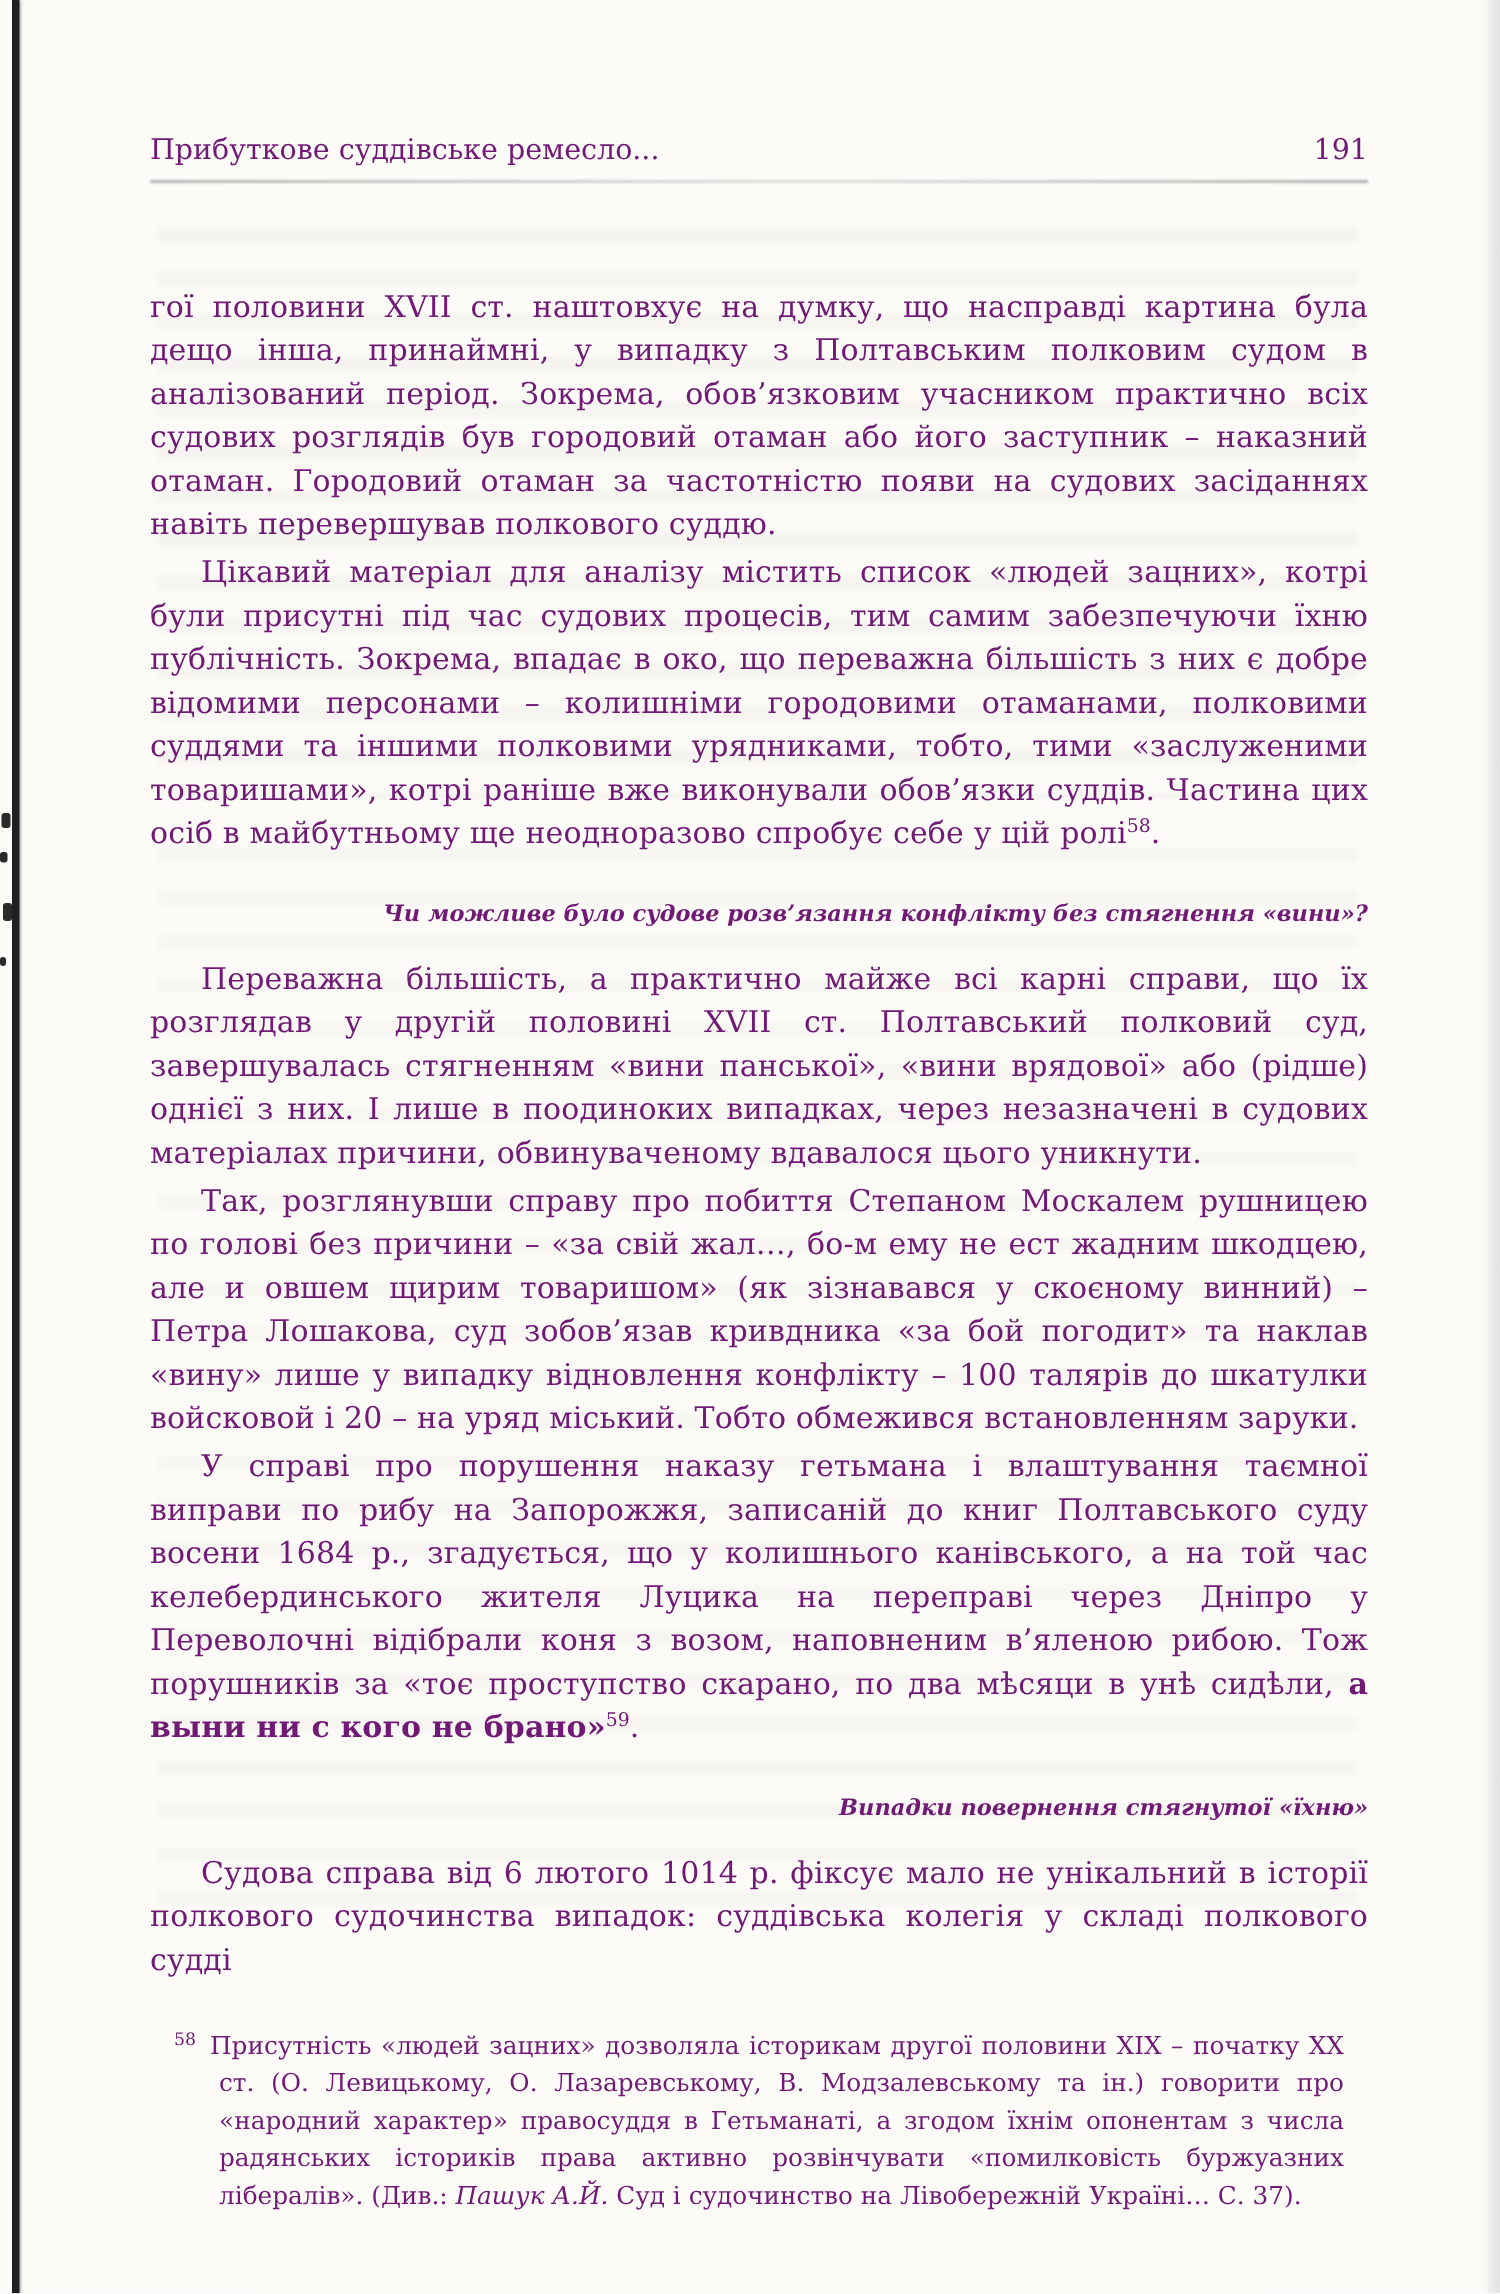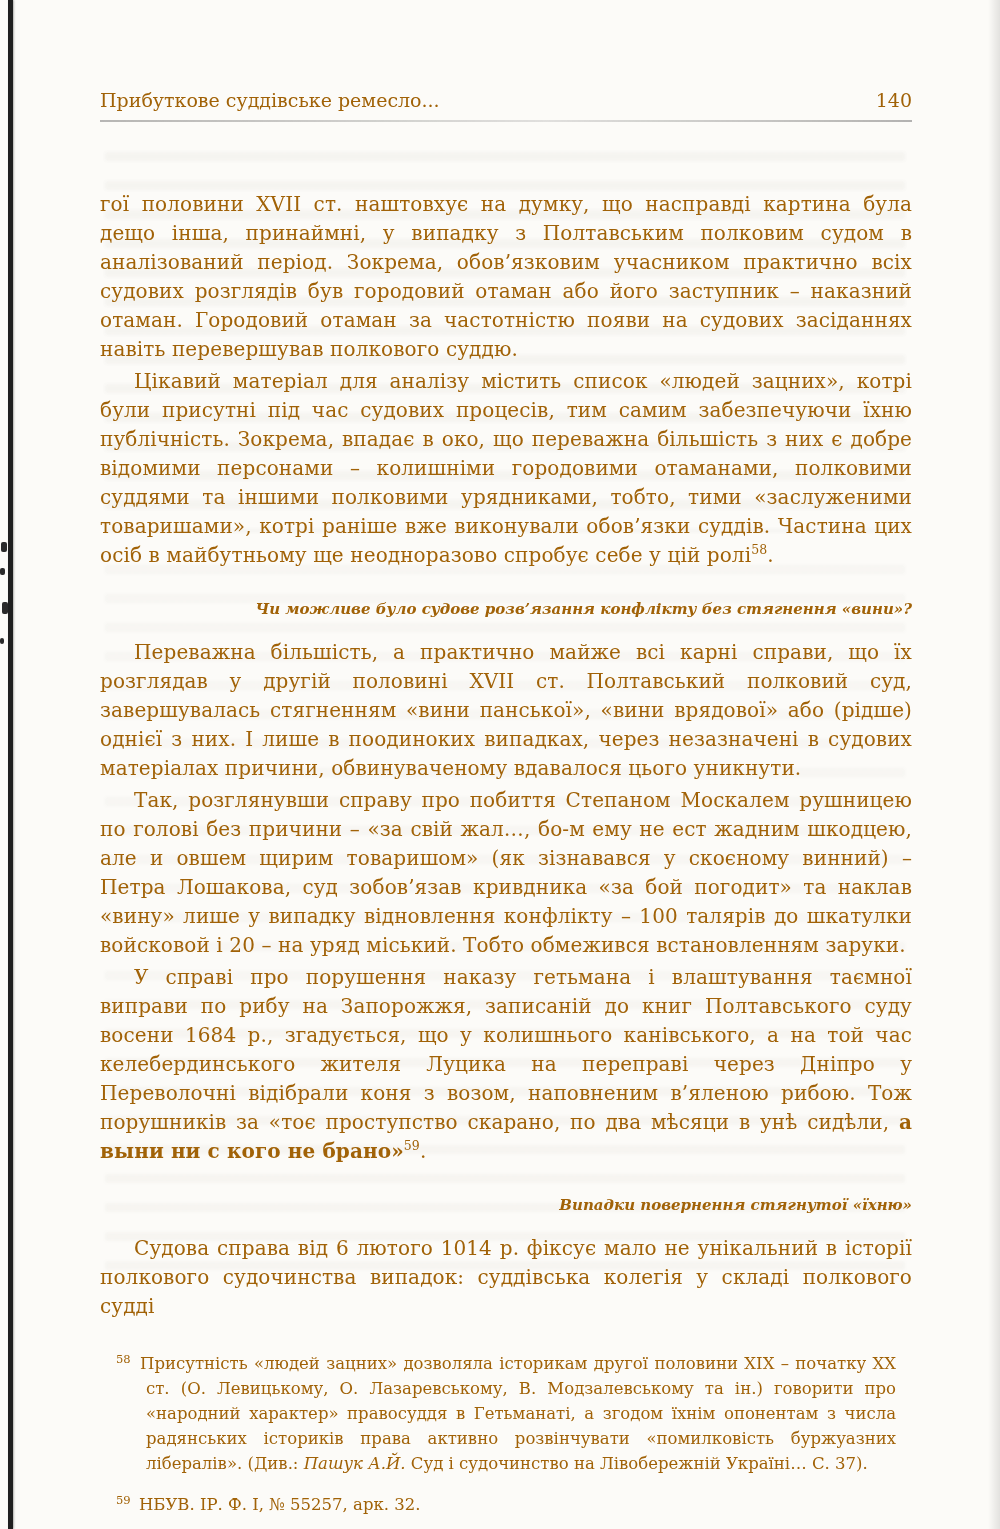--- a/index.html
+++ b/index.html
@@ -2,21 +2,21 @@
 <html><head>
 <meta charset="utf-8">
 <style>
   html, body { margin:0; padding:0; background:#ffffff; }
   .page {
     position:relative;
     width:1000px; height:1529px;
     background:#fcfbf8;
     overflow:hidden;
     font-family:"DejaVu Serif","Liberation Serif",serif;
-    color:#a16207;
+    color:#701a75;
   }
 
   
   .binding-line {
     position:absolute; left:8px; top:0; width:5px; height:100%;
     background:#1f1f1f; box-shadow:1px 0 2px rgba(0,0,0,0.3);
   }
   .edge-mark { position:absolute; background:#2a2a2a; border-radius:2px; }
   .edge-mark.m1 { left:1px; top:542px; width:6px; height:10px; }
   .edge-mark.m2 { left:0px; top:568px; width:5px; height:7px; }
@@ -88,21 +88,21 @@
   <div class="edge-mark m1"></div>
   <div class="edge-mark m2"></div>
   <div class="edge-mark m3"></div>
   <div class="edge-mark m4"></div>
   <div class="right-shade"></div>
 
   <div class="content">
 
     <div class="running-head">
       <span>Прибуткове суддівське ремесло...</span>
-      <span>140</span>
+      <span>191</span>
     </div>
     <div class="ghost-rule"></div>
 
     <div class="text-block">
 
       <p class="para noindent">гої половини XVII ст. наштовхує на думку, що насправді картина була дещо інша, принаймні, у випадку з Полтавським полковим судом в аналізований період. Зокрема, обов’язковим учасником практично всіх судових розглядів був городовий отаман або його заступник – наказний отаман. Городовий отаман за частотністю появи на судових засіданнях навіть перевершував полкового суддю.</p>
 
       <p class="para"><span>Цікавий матеріал для аналізу містить список «людей зацних», котрі були присутні під час судових процесів, тим самим забезпечуючи їхню публічність. Зокрема, впадає в око, що переважна більшість з них є добре відомими персонами – колишніми городовими отаманами, полковими суддями та іншими полковими урядниками, тобто, тими «заслуженими товаришами», котрі раніше вже виконували обов’язки суддів. Частина цих осіб в майбутньому ще неодноразово спробує себе у цій ролі</span><sup class="ref">58</sup><span>.</span></p>
 
       <p class="subhead">Чи можливе було судове розв’язання конфлікту без стягнення «вини»?</p>
@@ -116,18 +116,17 @@
       <p class="subhead">Випадки повернення стягнутої «їхню»</p>
 
       <p class="para">Судова справа від 6 лютого 1014 р. фіксує мало не унікальний в історії полкового судочинства випадок: суддівська колегія у складі полкового судді</p>
 
     </div>
 
     <div class="footnotes">
 
       <p class="footnote"><sup class="fnnum">58</sup><span> Присутність «людей зацних» дозволяла історикам другої половини XIX – початку XX ст. (О. Левицькому, О. Лазаревському, В. Модзалевському та ін.) говорити про «народний характер» правосуддя в Гетьманаті, а згодом їхнім опонентам з числа радянських істориків права активно розвінчувати «помилковість буржуазних лібералів». (Див.: </span><i>Пашук А.Й.</i><span> Суд і судочинство на Лівобережній Україні… С. 37).</span></p>
 
-      <p class="footnote"><sup class="fnnum">59</sup><span> НБУВ. ІР. Ф. І, № 55257, арк. 32.</span></p>
 
     </div>
 
   </div>
 </div>
 
 </body></html>

